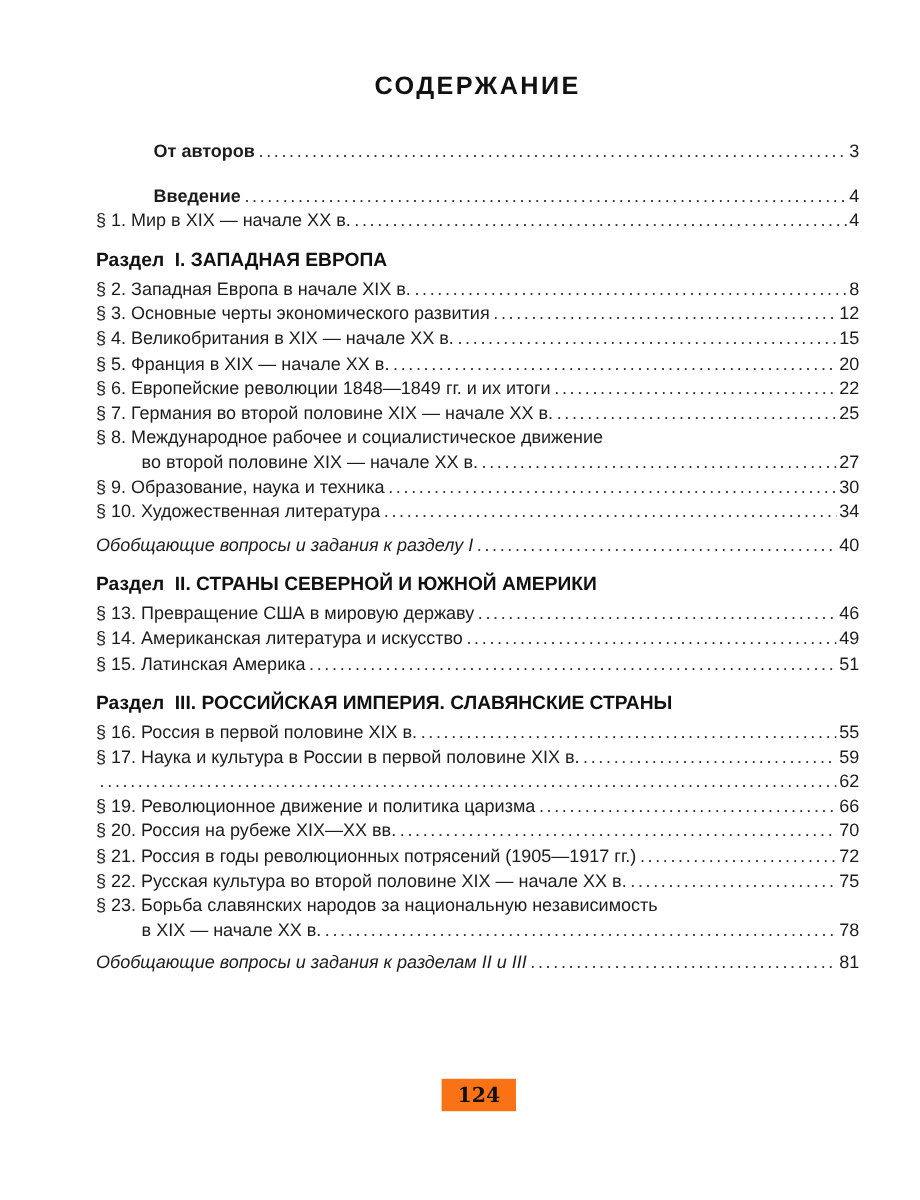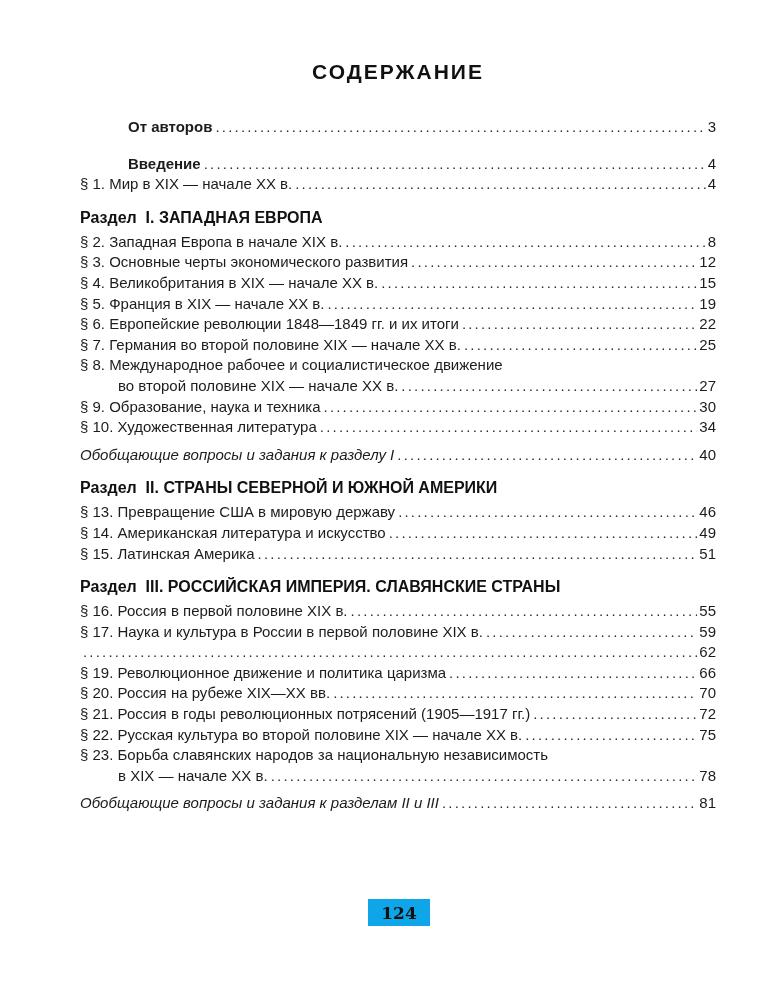--- a/index.html
+++ b/index.html
@@ -27,21 +27,21 @@
   .italic-row{margin-top:7px;margin-bottom:7px;align-items:center;}
   .italic-row .lbl{font-style:italic;}
   .toc-section{
     font-weight:bold;font-size:16px;line-height:22px;margin:12px 0 3px 0;color:#111;
     white-space:pre;
   }
   .cont-first{line-height:20.6px;white-space:nowrap;}
   .cont-indent{padding-left:38px;}
   .footer-box{
     position:absolute;top:899px;left:368px;width:62px;height:27px;
-    background:#0ea5e9;display:flex;align-items:center;justify-content:center;
+    background:#f97316;display:flex;align-items:center;justify-content:center;
     font-family:"DejaVu Serif","Liberation Serif",serif;font-weight:bold;font-size:17px;color:#111;
   }
 </style>
 </head>
 <body>
 
 <div class="doc">
   <h1 class="doc-title">СОДЕРЖАНИЕ</h1>
   <div class="toc" id="toc">
       <div class="toc-row front">
@@ -71,21 +71,21 @@
         <span class="pg">12</span>
       </div>
       <div class="toc-row">
         <span class="lbl">§ 4. Великобритания в XIX — начале XX в.</span>
         <span class="dots"></span>
         <span class="pg">15</span>
       </div>
       <div class="toc-row">
         <span class="lbl">§ 5. Франция в XIX — начале XX в.</span>
         <span class="dots"></span>
-        <span class="pg">19</span>
+        <span class="pg">20</span>
       </div>
       <div class="toc-row">
         <span class="lbl">§ 6. Европейские революции 1848—1849 гг. и их итоги</span>
         <span class="dots"></span>
         <span class="pg">22</span>
       </div>
       <div class="toc-row">
         <span class="lbl">§ 7. Германия во второй половине XIX — начале XX в.</span>
         <span class="dots"></span>
         <span class="pg">25</span>

